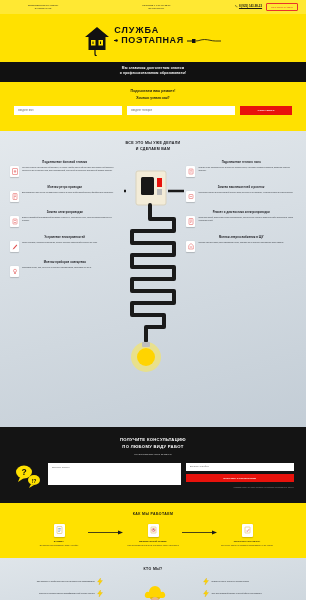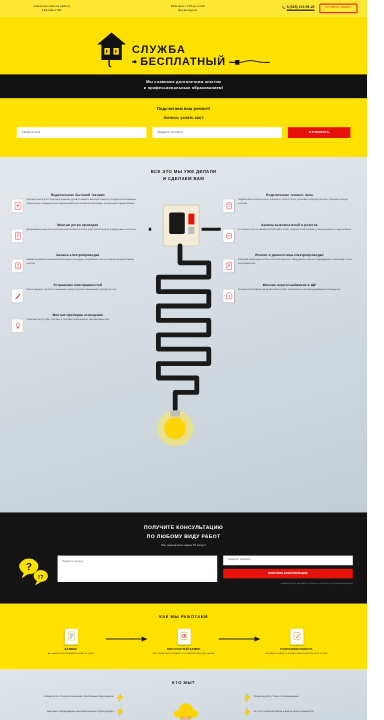--- a/index.html
+++ b/index.html
@@ -36,21 +36,21 @@
     border-radius: 1px;
     background: transparent;
     white-space: nowrap;
     cursor: pointer;
   }
   .ico-phone { width: 3px; height: 3px; display:inline-block; }
 
   
   .hero { background: #ffe100; position: relative; padding-top: 8px; }
   .logo-wrap {
-    display: flex; align-items: flex-end; justify-content: center;
+    display: flex; align-items: flex-start; justify-content: center;
     gap: 4px; padding: 4px 0 2px 0;
     position: relative;
   }
   .logo-house { position: relative; width: 26px; height: 30px; }
   .logo-text { display: flex; flex-direction: column; gap: 1px; }
   .logo-l1 { font-size: 9px; font-weight: bold; letter-spacing: 1px; color: #111; line-height: 1; }
   .logo-l2 { font-size: 9px; font-weight: bold; letter-spacing: 0.6px; color: #111; line-height: 1; display:flex; align-items:center; gap:2px;}
 
   .hero-banner {
     background: #111111;
@@ -200,21 +200,21 @@
         <path d="M22 48 L22 56 Q22 60 26 60" stroke="#111" stroke-width="2.4" fill="none"></path>
       </svg>
     </div>
     <div class="logo-text">
       <div class="logo-l1">СЛУЖБА</div>
       <div class="logo-l2">
         <svg width="5" height="5" viewBox="0 0 10 10">
             <circle cx="5" cy="5" r="2.5" fill="#111"></circle>
             <rect x="0" y="4" width="4" height="2" fill="#111"></rect>
           </svg>
-        <span>БЕСПЛАТНЫЙ</span>
+        <span>ПОЭТАПНАЯ</span>
         <svg width="36" height="6" viewBox="0 0 72 12">
           <path d="M2 6h10" stroke="#111" stroke-width="2" fill="none"></path>
           <path d="M12 2h7v8h-7z" fill="#111"></path>
           <path d="M19 6c8 0 10-3 18-3s14 3 22 3h11" stroke="#111" stroke-width="1.6" fill="none"></path>
         </svg>
       </div>
     </div>
   </div>
 
   <div class="hero-banner">

